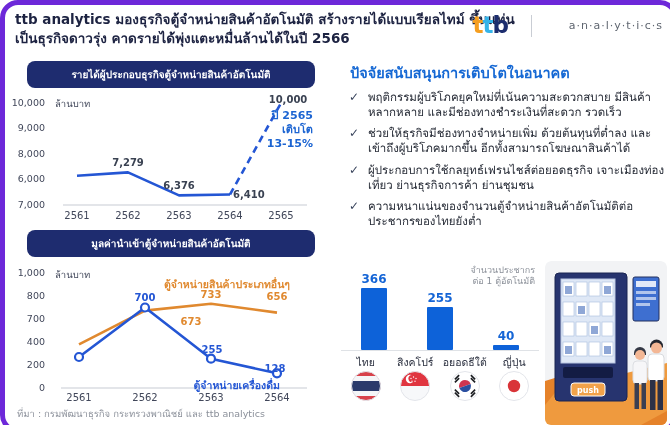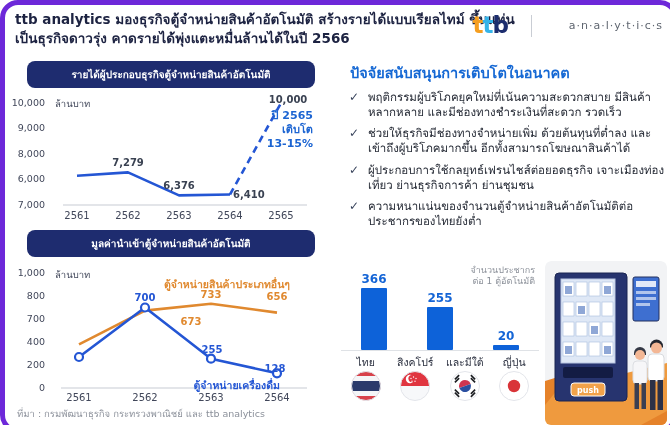--- a/index.html
+++ b/index.html
@@ -156,29 +156,29 @@
     <div class="bars-row">
       <div class="bar-col">
         <div class="bar-value">366</div>
         <div class="bar" style="height: 62px;"></div>
       </div>
       <div class="bar-col">
         <div class="bar-value">255</div>
         <div class="bar" style="height: 43px;"></div>
       </div>
       <div class="bar-col">
-        <div class="bar-value">20</div>
+        <div class="bar-value">40</div>
         <div class="bar" style="height: 5px;"></div>
       </div>
     </div>
     <div class="bar-baseline"></div>
     <div class="cats-row">
       <span class="cat">ไทย</span>
       <span class="cat">สิงคโปร์</span>
-      <span class="cat">และมีใต้</span>
+      <span class="cat">อยอดธีใต้</span>
       <span class="cat">ญี่ปุ่น</span>
     </div>
     <div class="flags-row">
       <span class="flag-cell">
         <svg width="30" height="30" viewBox="0 0 30 30">
           <clipPath id="cf1">
               <circle cx="15" cy="15" r="14.5"></circle>
             </clipPath>
           <g clip-path="url(#cf1)">
             <rect x="0" y="0" width="30" height="30" fill="#d8414a"></rect>

